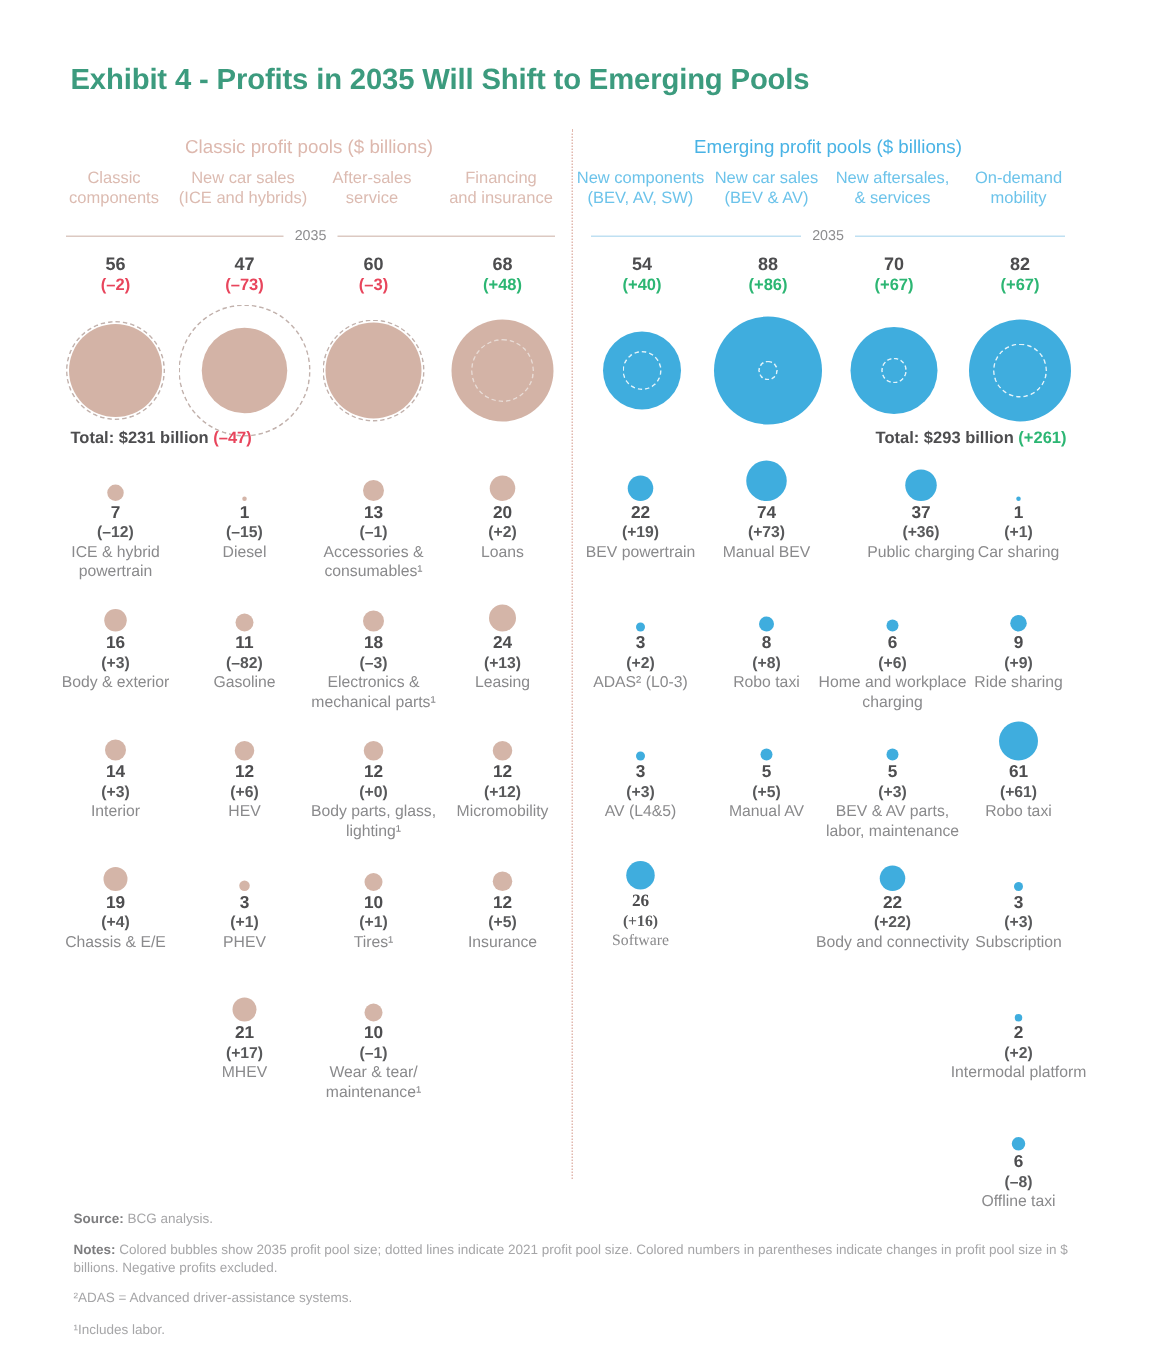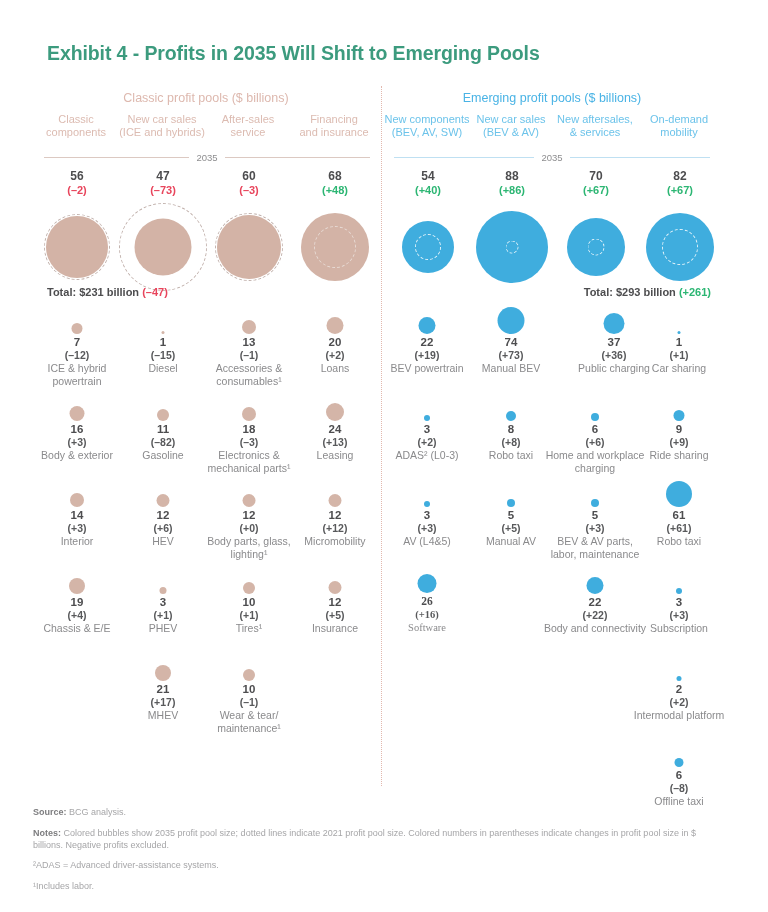--- a/index.html
+++ b/index.html
@@ -172,21 +172,21 @@
   .item .ilabel {
     font-size: 10.5px;
     line-height: 13px;
     color: #8a8a8c;
     margin-top: 0px;
   }
 
   
   .footer {
     position: absolute;
-    left: 33px;
+    left: 49px;
     top: 806px;
     width: 676px;
   }
   .footer p {
     font-size: 9px;
     line-height: 12px;
     color: #a6a6a8;
     margin-bottom: 9px;
   }
   .footer p b { color: #7d7d7f; font-weight: 700; }

